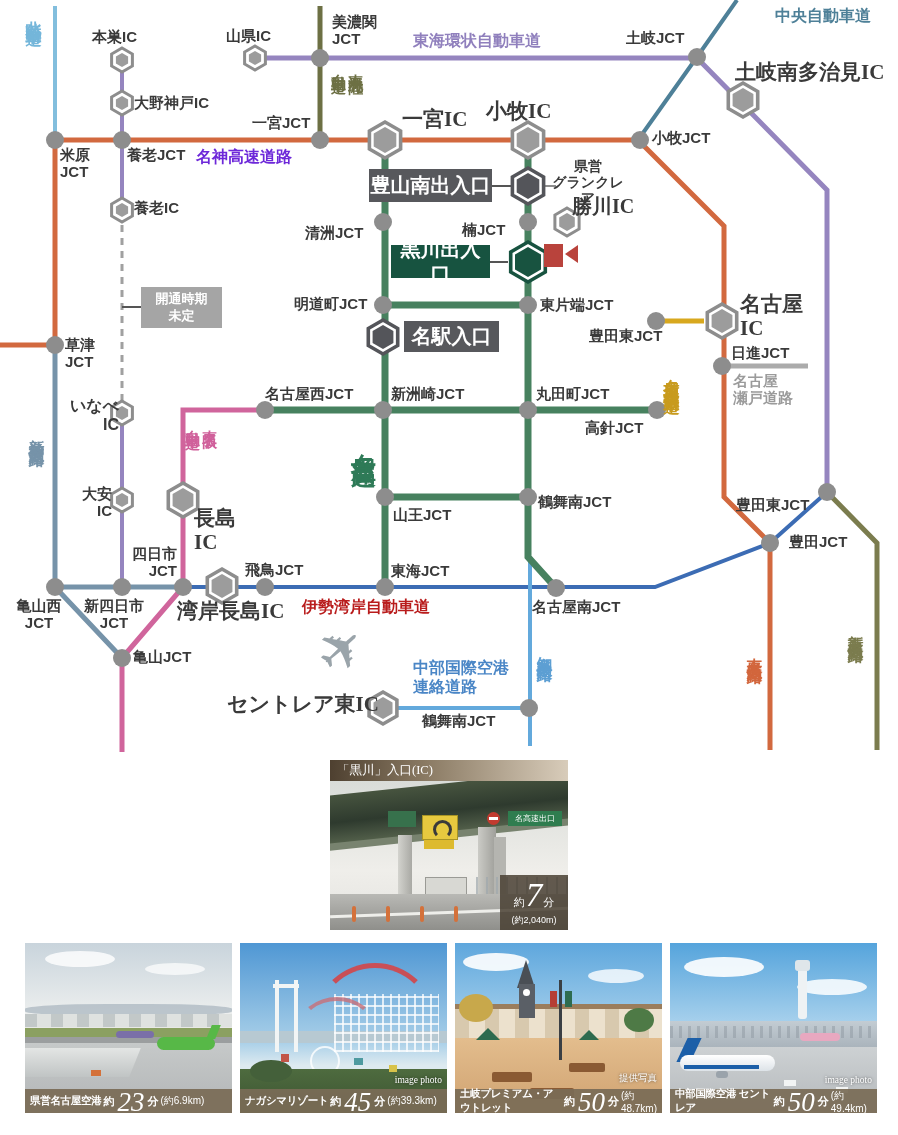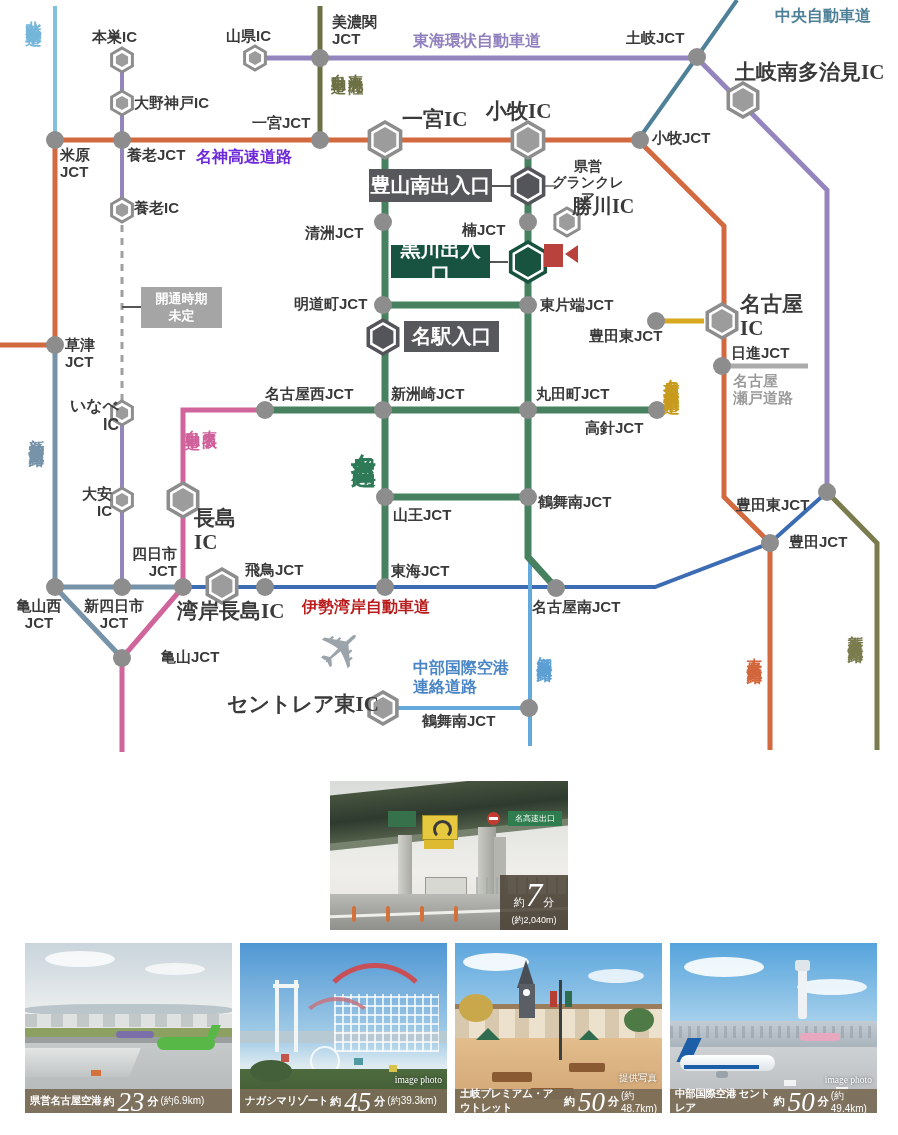--- a/index.html
+++ b/index.html
@@ -198,40 +198,41 @@
       <div class="mlabel" style="left: 124px; top: 545px; font-size: 15px; width: 53px; text-align: right;">四日市
 JCT</div>
       <div class="mlabel" style="left: 10px; top: 597px; font-size: 15px; width: 58px; text-align: center;">亀山西
 JCT</div>
       <div class="mlabel" style="left: 82px; top: 597px; font-size: 15px; width: 64px; text-align: center;">新四日市
 JCT</div>
       <div class="mlabel serif" style="left: 177px; top: 599px; font-size: 21px;">湾岸長島IC</div>
       <div class="mlabel" style="left: 245px; top: 561px; font-size: 15px;">飛鳥JCT</div>
       <div class="mlabel" style="left: 302px; top: 598px; font-size: 16px; color: #b91c1c;">伊勢湾岸自動車道</div>
       <div class="mlabel" style="left: 532px; top: 598px; font-size: 15px;">名古屋南JCT</div>
-      <div class="mlabel" style="left: 133px; top: 648px; font-size: 15px; margin-left: 28px;">亀山JCT</div>
+      <div class="mlabel" style="left: 133px; top: 648px; font-size: 15px;">亀山JCT</div>
       <div class="mlabel" style="left: 391px; top: 562px; font-size: 15px;">東海JCT</div>
       <div class="mlabel vert" style="left: 745px; top: 645px; font-size: 16px; color: rgb(210, 102, 60);">東名高速道路</div>
       <div class="mlabel vert" style="left: 846px; top: 622px; font-size: 16px; color: rgb(123, 124, 78);">新東名高速道路</div>
       <div class="mlabel" style="left: 413px; top: 659px; font-size: 16px; color: rgb(74, 134, 198);">中部国際空港
 連絡道路</div>
       <div class="mlabel vert" style="left: 535px; top: 643px; font-size: 16px; color: rgb(93, 159, 211);">知多半島道路</div>
       <div class="mlabel" style="left: 422px; top: 712px; font-size: 15px;">鶴舞南JCT</div>
       <div class="mlabel serif" style="left: 227px; top: 692px; font-size: 21px;">セントレア東IC</div>
       <div class="mbox serif" style="left: 369px; top: 169px; width: 123px; height: 33px; background: rgb(87, 88, 92); font-size: 20px;">豊山南出入口</div>
       <div class="mbox serif" style="left: 391px; top: 245px; width: 99px; height: 33px; background: rgb(23, 83, 64); font-size: 20px;">黒川出入口</div>
       <div class="mbox serif" style="left: 404px; top: 321px; width: 95px; height: 31px; background: rgb(87, 88, 92); font-size: 20px;">名駅入口</div>
       <div class="mbox" style="left: 141px; top: 287px; width: 81px; height: 41px; background: rgb(165, 165, 165); font-size: 13px; font-weight: 700;">開通時期
 未定</div>
       <div style="position: absolute; left: 318px; top: 622px; font-size: 56px; color: rgb(154, 164, 170); transform: rotate(-42deg); font-family: &quot;DejaVu Sans&quot;, sans-serif; line-height: 1;">✈</div>
     </div>
 
   <div class="abs" style="left:544px;top:244px;width:19px;height:23px;background:#b9433c;"></div>
   <div class="callout-tri" style="left:565px;top:245px;border-right:13px solid #b9433c;"></div>
 
+  <div class="pm-head">「黒川」入口(IC)</div>
   <div class="pm-photo">
     <div class="abs" style="inset:0;background:linear-gradient(#d9dcd8,#efeeea 60%,#e4e3df);"></div>
     <div class="abs" style="left:-12px;top:2px;width:264px;height:50px;background:linear-gradient(#47543f,#2e3a2e 55%,#55624c);transform:rotate(-6deg);"></div>
     <div class="abs" style="left:-12px;top:50px;width:264px;height:7px;background:#78836f;transform:rotate(-6deg);"></div>
     <div class="abs" style="right:6px;top:30px;width:54px;height:15px;background:#2f7d4f;color:#fff;font-size:8px;line-height:15px;text-align:center;">名高速出口</div>
     <div class="abs" style="right:68px;top:31px;width:13px;height:13px;border-radius:50%;background:#c23b30;">
         <div style="position:absolute;left:2px;top:5px;width:9px;height:3px;background:#fff;"></div>
       </div>
     <div class="abs" style="left:92px;top:34px;width:34px;height:23px;background:#e7c93f;border:1px solid #a89425;">
         <div style="position:absolute;left:10px;top:4px;width:13px;height:13px;border:3px solid #3a3a3a;border-radius:50%;border-bottom-color:transparent;"></div>

